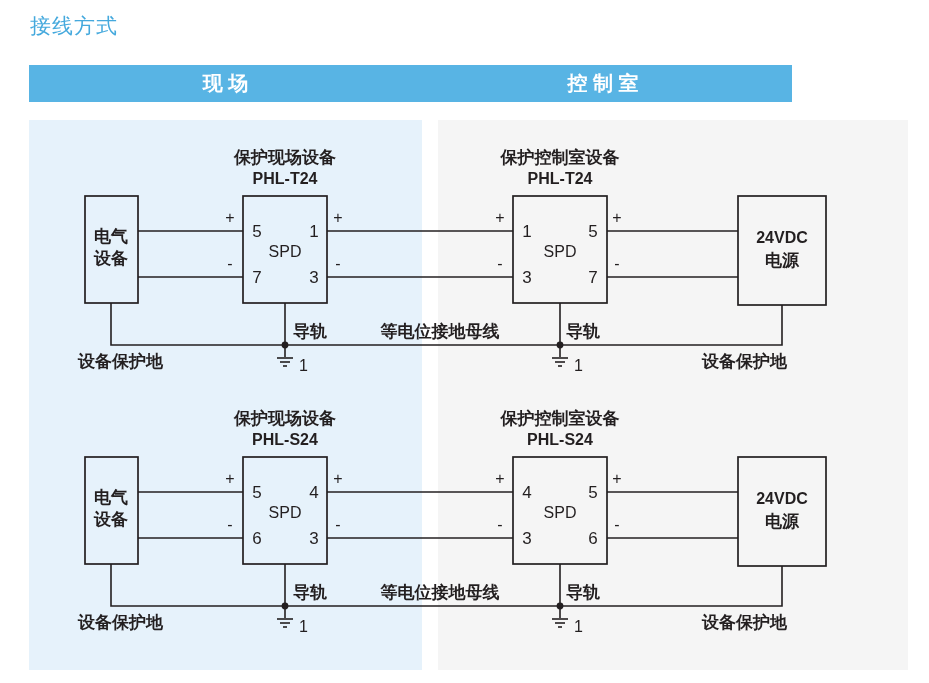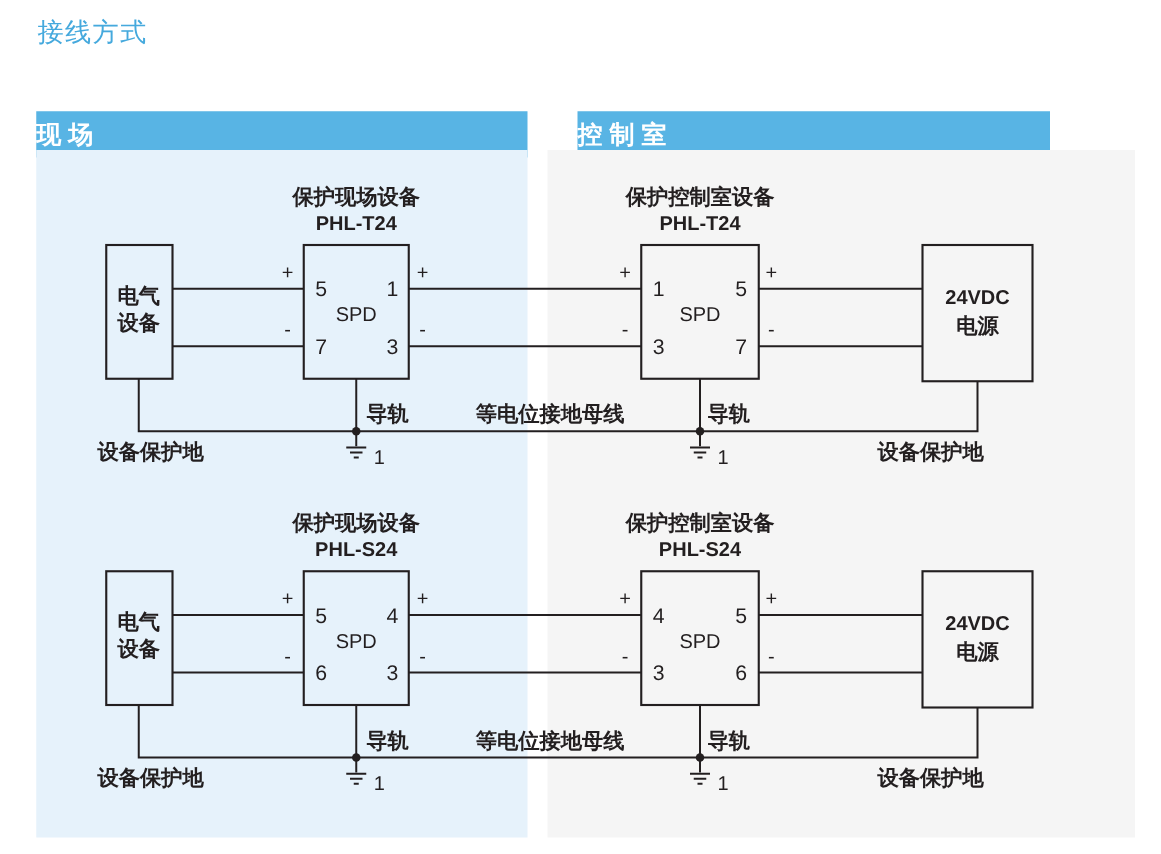--- a/index.html
+++ b/index.html
@@ -9,25 +9,25 @@
     color:var(--line,#231f20);overflow:hidden;
   }
   .page-title{
     position:absolute;left:30px;top:12px;
     font-size:21px;font-weight:normal;color:var(--accent,#45a9dd);
     letter-spacing:1px;
   }
   .section-bar{
     position:absolute;top:65px;height:37px;
     background:var(--header_bg,#58b4e4);color:#ffffff;
-    display:flex;align-items:center;
-    font-size:20px;font-weight:bold;margin-top:24px;
+    display:flex;align-items:center;justify-content:center;
+    font-size:20px;font-weight:bold;
   }
   .section-bar.field{left:29px;width:393px;}
-  .section-bar.control{left:462px;width:378px;}
+  .section-bar.control{left:414px;width:378px;}
   .panel{position:absolute;top:120px;height:550px;}
   .panel.field{left:29px;width:393px;background:var(--panel_field_bg,#e6f2fb);}
   .panel.control{left:438px;width:470px;background:var(--panel_control_bg,#f5f5f5);}
   svg.diagram-layer{position:absolute;left:0;top:0;}
   .box{fill:none;stroke:var(--line,#231f20);stroke-width:1.7;}
   .wire{stroke:var(--line,#231f20);stroke-width:1.6;fill:none;}
   .dot{fill:var(--line,#231f20);stroke:none;}
   text{fill:var(--line,#231f20);font-family:"Liberation Sans","DejaVu Sans",sans-serif;}
   .cn{font-size:17px;font-weight:bold;}
   .model{font-size:16px;font-weight:bold;}

